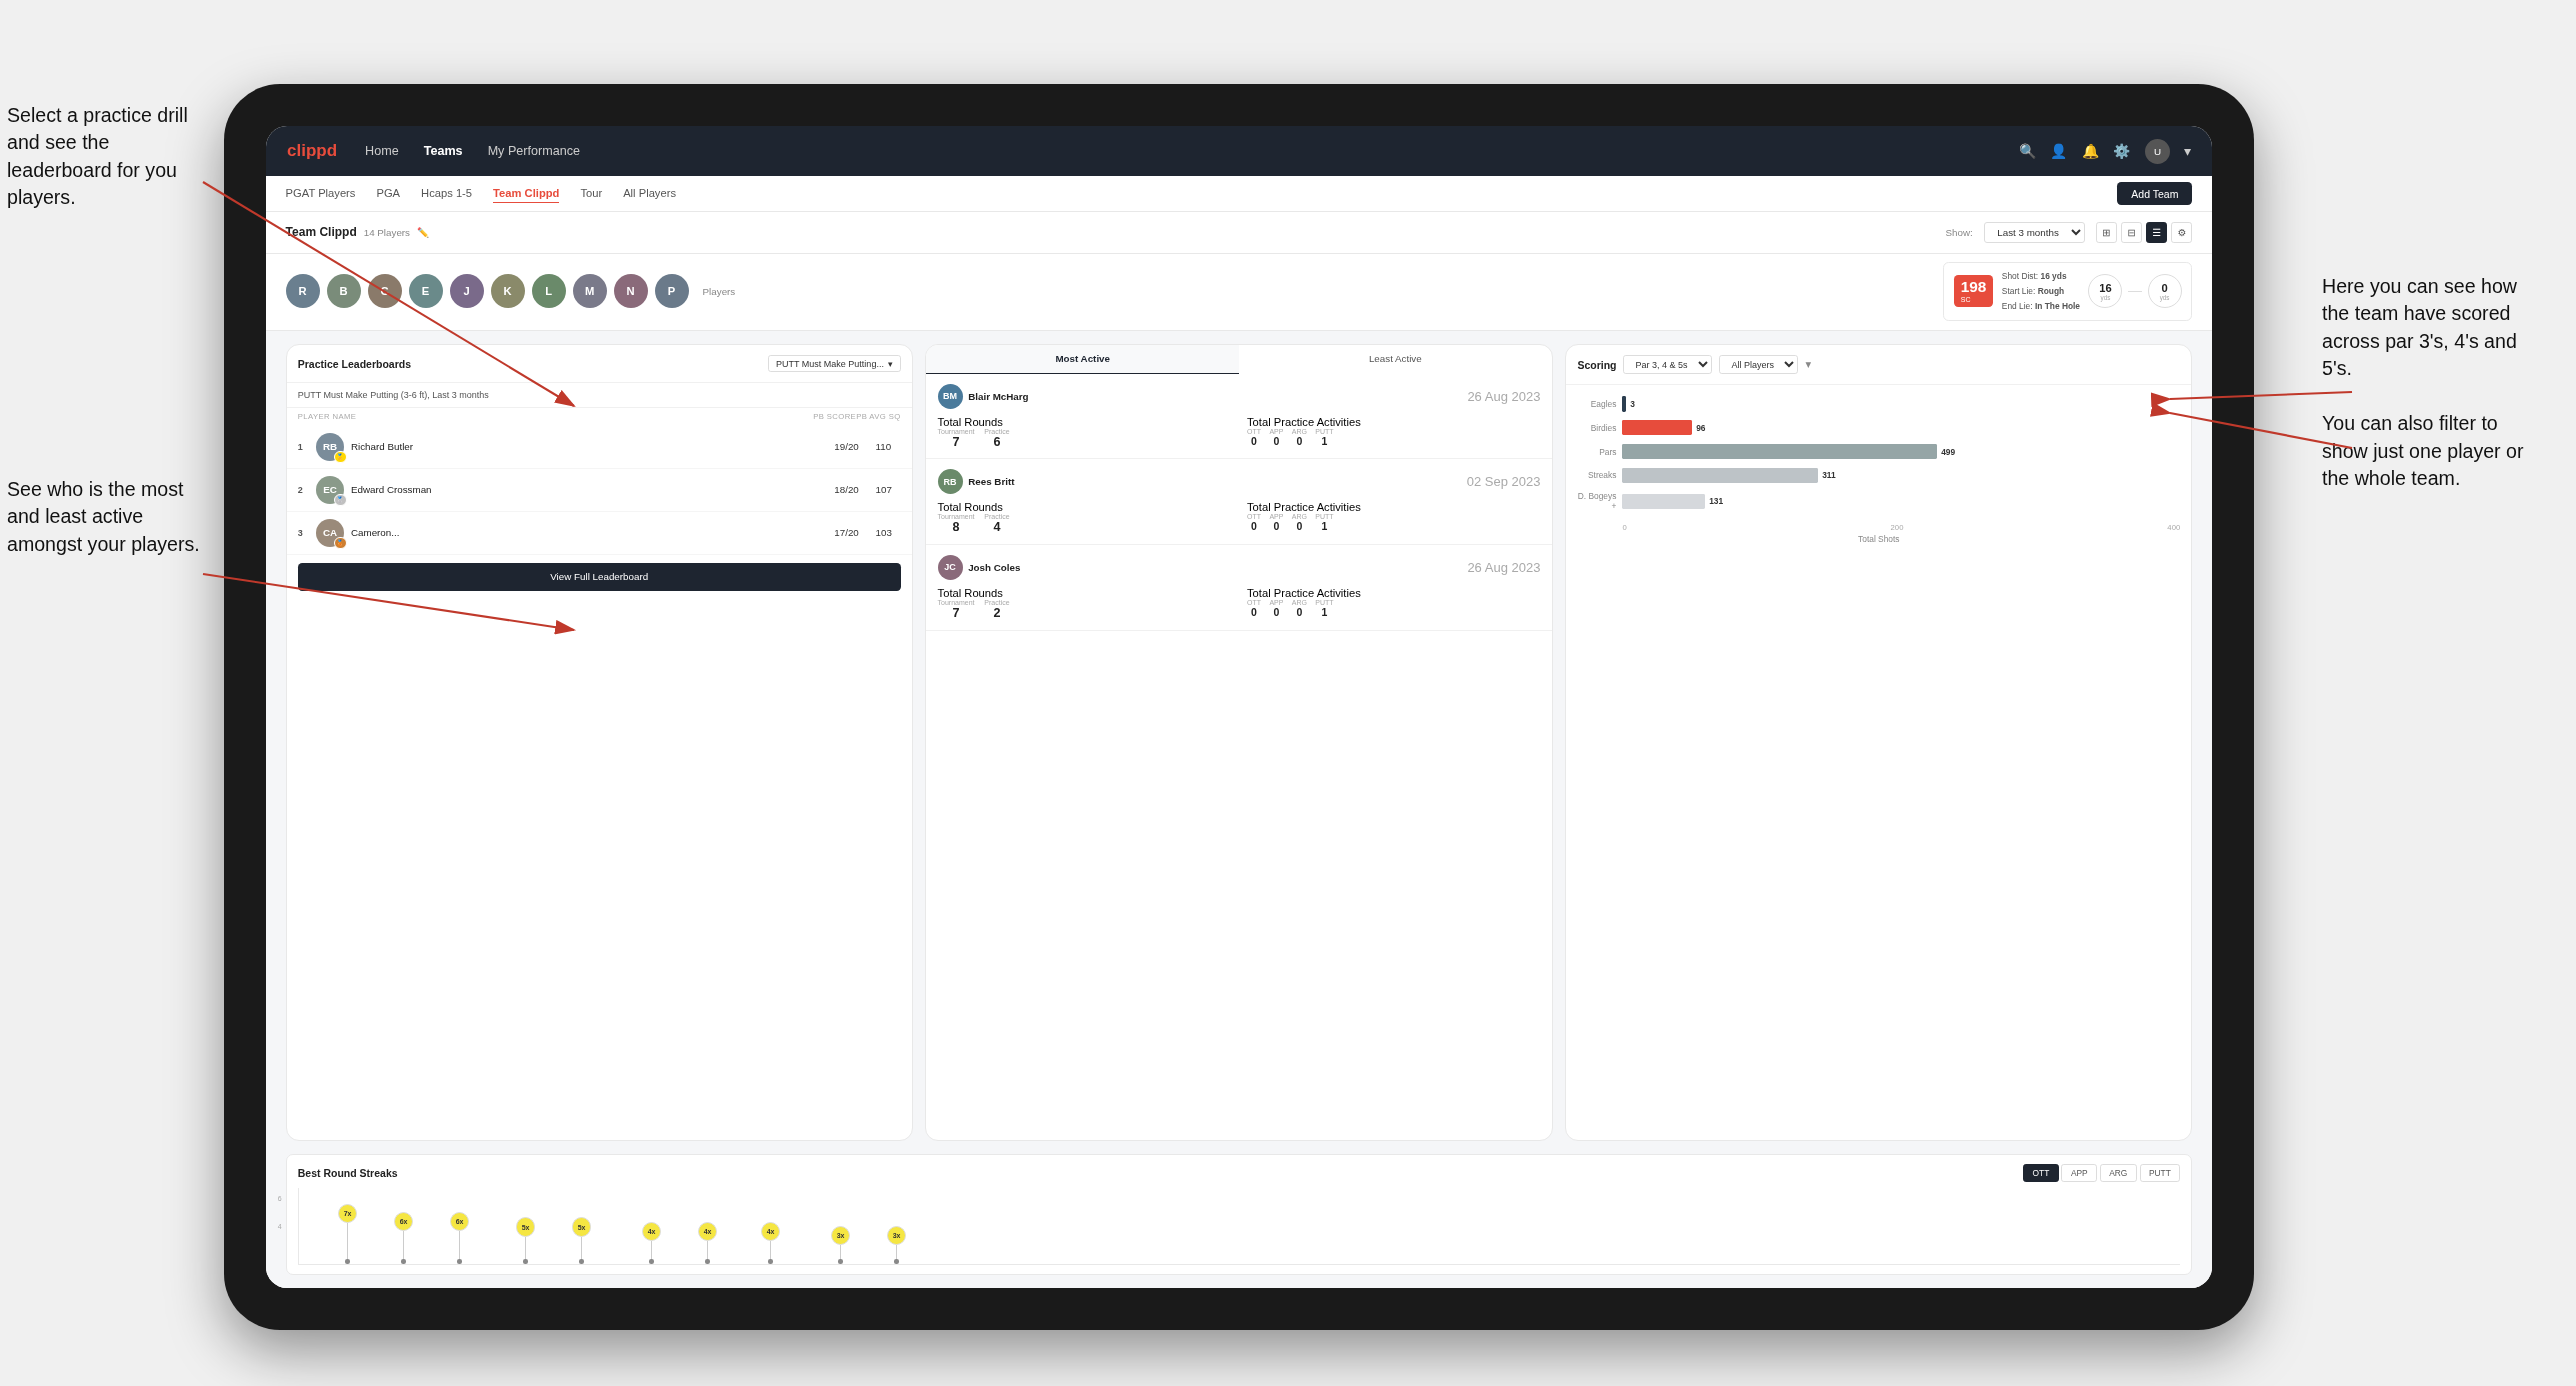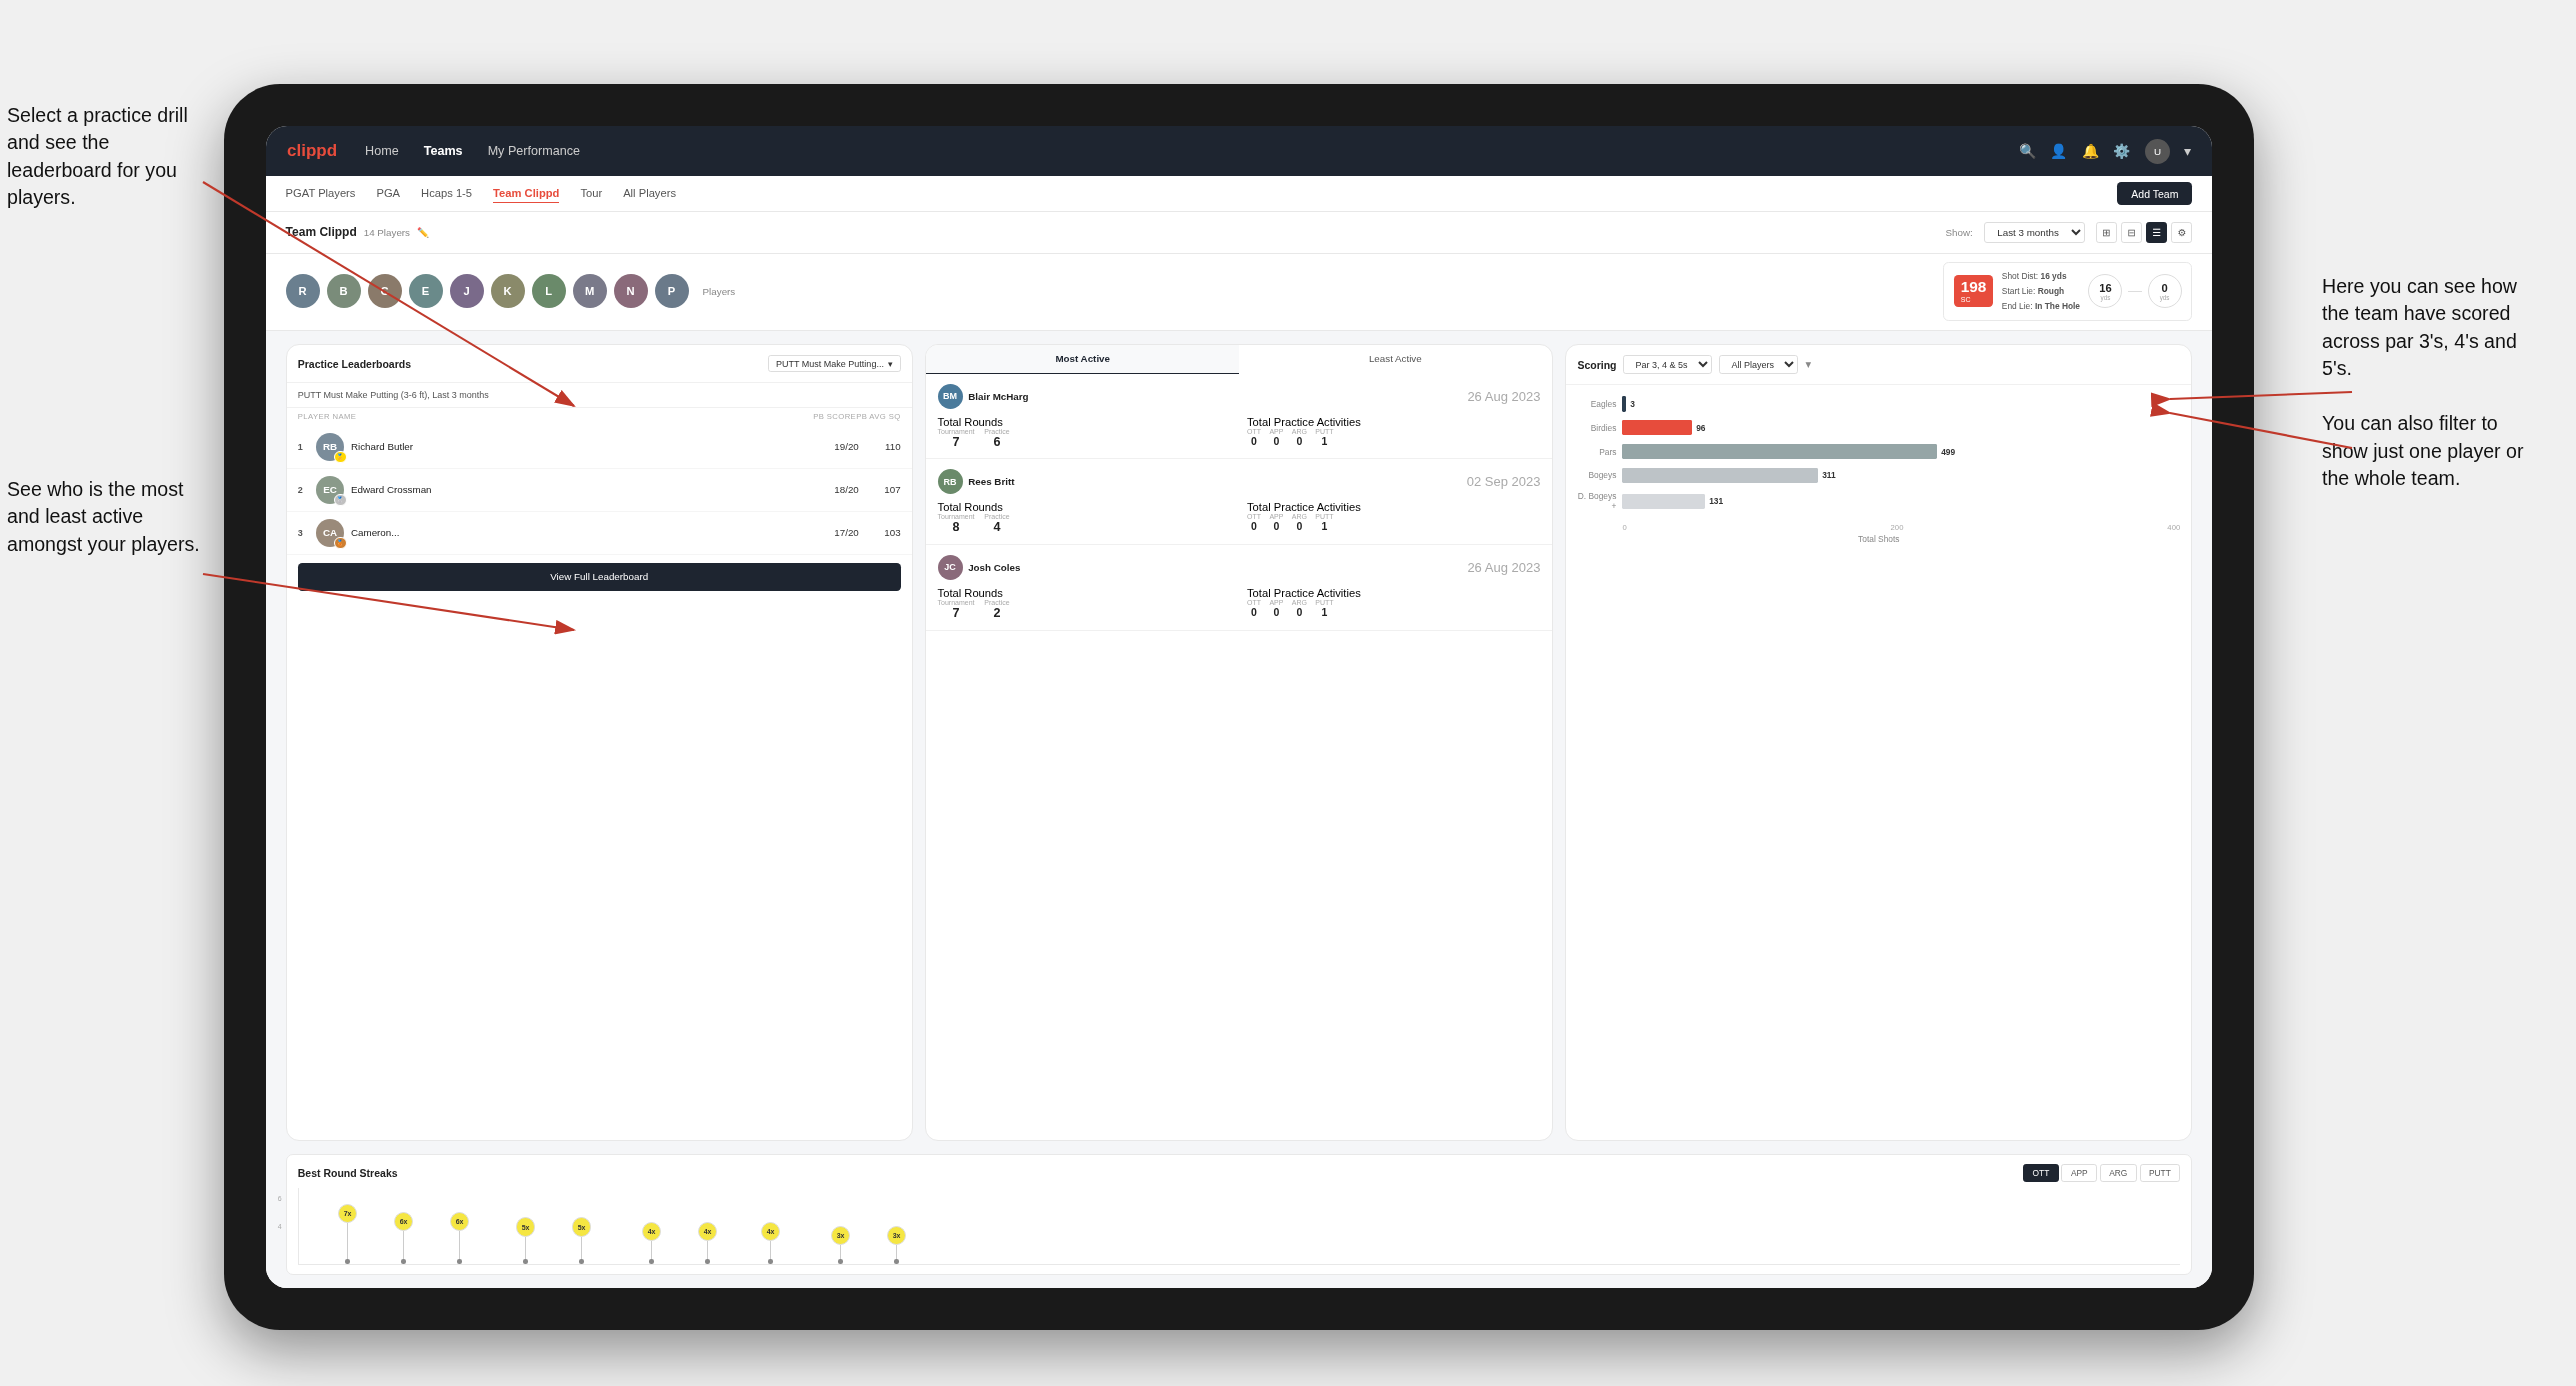--- a/index.html
+++ b/index.html
@@ -342,21 +342,21 @@
     }
     .lb-score {
       font-size: 9.8px;
       color: #333;
       text-align: right;
       margin-right: 9.8px;
     }
     .lb-avg {
       font-size: 9.8px;
       color: #333;
-      text-align: right;
+      text-align: left;
       min-width: 25px;
     }
     .view-full-btn {
       margin: 8.4px 11.2px;
       background: #1e2530;
       color: #fff;
       border: none;
       border-radius: 4.2px;
       padding: 8.4px;
       width: calc(100% - 22.4px);
@@ -949,21 +949,21 @@
 
             <div class="chart-row">
               <span class="chart-label">Pars</span>
               <div class="chart-bar-container">
                 <div class="chart-bar" style="width:315px;background:#95a5a6;"></div>
                 <span class="chart-bar-value-outside">499</span>
               </div>
             </div>
 
             <div class="chart-row">
-              <span class="chart-label">Bogeys</span>
+              <span class="chart-label">Streaks</span>
               <div class="chart-bar-container">
                 <div class="chart-bar" style="width:196px;background:#bdc3c7;"></div>
                 <span class="chart-bar-value-outside">311</span>
               </div>
             </div>
 
             <div class="chart-row">
               <span class="chart-label">D. Bogeys +</span>
               <div class="chart-bar-container">
                 <div class="chart-bar" style="width:83px;background:#d5d8dc;"></div>

